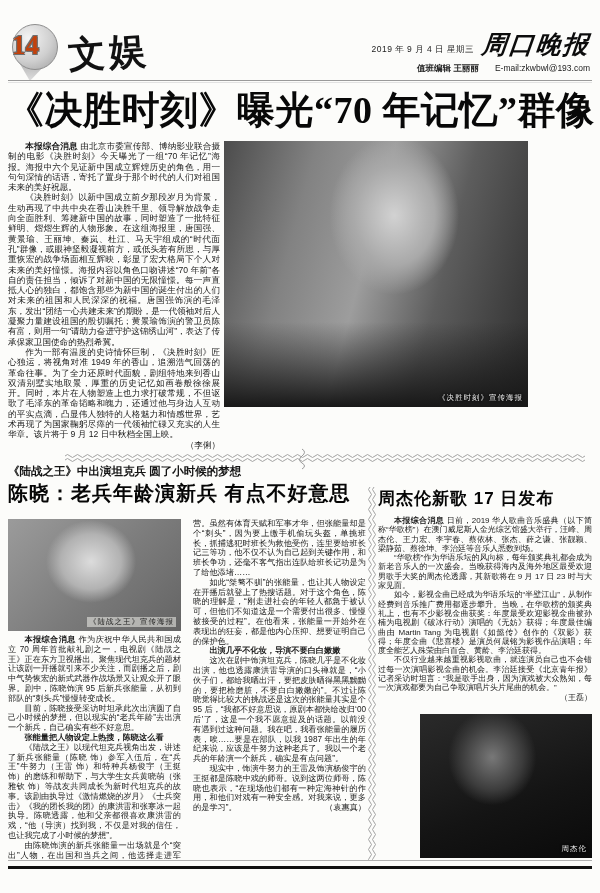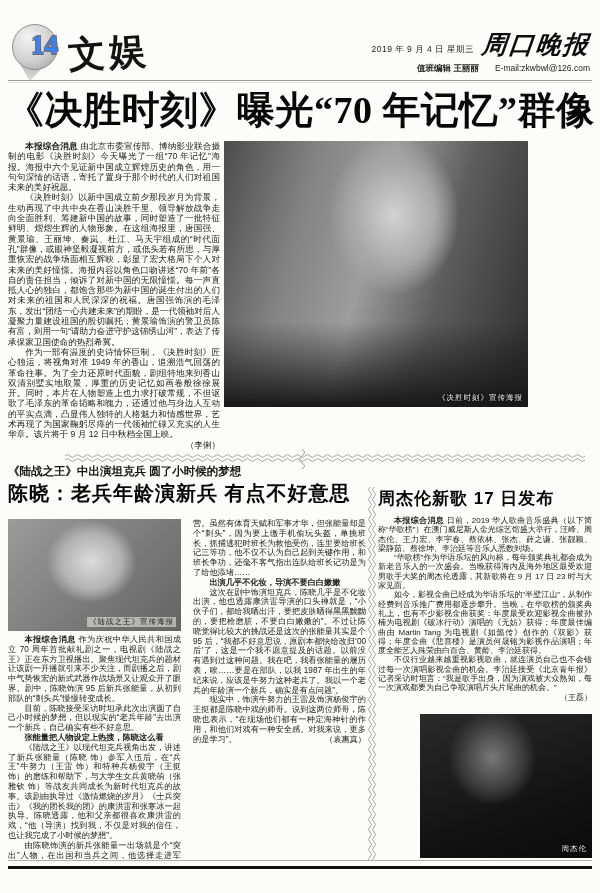--- a/index.html
+++ b/index.html
@@ -7,22 +7,22 @@
     width:600px;height:893px;position:relative;background:#fcfcfa;
     font-family:"Liberation Sans",sans-serif;color:#1a1a1a;overflow:hidden;
   }
   
   .pin{position:absolute;left:12px;top:24px;width:50px;height:58px;}
   .pin-tail{position:absolute;left:8px;top:40px;width:26px;height:17px;
     background:linear-gradient(#b9b9b9,#dedede);clip-path:polygon(0 0,100% 0,38% 100%);}
   .pin-circle{position:absolute;left:0;top:0;width:46px;height:46px;border-radius:50%;
     background:radial-gradient(circle at 35% 30%,#f4f4f4,#cfcfcf 55%,#9e9e9e);
     border:1px solid #8d8d8d;box-sizing:border-box;}
-  .pin-num{position:absolute;left:0;top:6px;width:46px;text-align:right;
-    font-family:"Liberation Serif",serif;font-size:27px;font-weight:bold;color:#3b82f6;
+  .pin-num{position:absolute;left:0;top:6px;width:46px;text-align:left;
+    font-family:"Liberation Serif",serif;font-size:27px;font-weight:bold;color:#c2410c;
     text-shadow:-1px -1px 0 #6e6e6e,1px -1px 0 #6e6e6e,-1px 1px 0 #6e6e6e,1px 1px 0 #6e6e6e;}
   .section-title{position:absolute;left:68px;top:28px;font-family:"Liberation Serif",serif;
     font-size:37px;font-weight:900;transform:rotate(-4deg);letter-spacing:4px;color:#121212;}
   .header-right{position:absolute;right:10px;top:28px;text-align:right;}
   .hr-row1{display:flex;align-items:flex-end;justify-content:flex-end;gap:8px;}
   .date{font-size:8.5px;color:#222;padding-bottom:5px;letter-spacing:0.5px;}
   .masthead{font-family:"Liberation Serif",serif;font-size:25px;font-weight:900;
     font-style:italic;letter-spacing:2px;transform:skewX(-6deg);color:#0c0c0c;}
   .hr-row2{display:flex;justify-content:flex-end;gap:16px;font-size:8.5px;margin-top:2px;color:#222;}
   .editor{font-weight:bold;}
@@ -80,21 +80,21 @@
   <div class="pin-num">14</div>
 </div>
 <div class="section-title">文娱</div>
 <div class="header-right">
   <div class="hr-row1">
     <span class="date">2019 年 9 月 4 日 星期三</span>
     <span class="masthead">周口晚报</span>
   </div>
   <div class="hr-row2">
     <span class="editor">值班编辑 王丽丽</span>
-    <span class="email">E-mail:zkwbwl@126.com</span>
+    <span class="email">E-mail:zkwbwl@193.com</span>
   </div>
 </div>
 <div class="header-rule"></div>
 
 <div class="lead-headline">《决胜时刻》曝光“70 年记忆”群像</div>
 
 <div class="lead-col">
   <p class="body-p"><span class="lead-in">本报综合消息</span><span> </span><span>由北京市委宣传部、博纳影业联合摄制的电影《决胜时刻》今天曝光了一组“70 年记忆”海报。海报中六个见证新中国成立辉煌历史的角色，用一句句深情的话语，寄托了置身于那个时代的人们对祖国未来的美好祝愿。</span></p>
   <p class="body-p">《决胜时刻》以新中国成立前夕那段岁月为背景，生动再现了中共中央在香山决胜千里、领导解放战争走向全面胜利、筹建新中国的故事，同时塑造了一批特征鲜明、熠熠生辉的人物形象。在这组海报里，唐国强、黄景瑜、王丽坤、秦岚、杜江、马天宇组成的“时代面孔”群像，或眼神坚毅凝视前方，或低头若有所思，与厚重恢宏的战争场面相互辉映，彰显了宏大格局下个人对未来的美好憧憬。海报内容以角色口吻讲述“70 年前”各自的责任担当，倾诉了对新中国的无限憧憬。每一声直抵人心的独白，都饱含那些为新中国的诞生付出的人们对未来的祖国和人民深深的祝福。唐国强饰演的毛泽东，发出“团结一心共建未来”的期盼，是一代领袖对后人凝聚力量建设祖国的殷切嘱托；黄景瑜饰演的警卫员陈有富，则用一句“请助力奋进守护这锦绣山河”，表达了传承保家卫国使命的热烈希冀。</p>
   <p class="body-p"><span>作为一部有温度的史诗情怀巨制，《决胜时刻》匠心独运，将视角对准 1949 年的香山，追溯浩气回荡的革命往事。为了全力还原时代面貌，剧组特地来到香山双清别墅实地取景，厚重的历史记忆如画卷般徐徐展开。同时，本片在人物塑造上也力求打破常规，不但讴歌了毛泽东的革命韬略和魄力，还通过他与身边人互动的平实点滴，凸显伟人独特的人格魅力和情感世界，艺术再现了为国家鞠躬尽瘁的一代领袖忙碌又充实的人生华章。该片将于 9 月 12 日中秋档全国上映。</span><span class="byline">（李俐）</span></p>
@@ -117,20 +117,21 @@
 
 <div class="tank-flow">
   <div class="photo-tank">
     <span class="photo-caption">《陆战之王》宣传海报</span>
   </div>
   <p class="body-p"><span class="lead-in">本报综合消息</span><span> </span><span>作为庆祝中华人民共和国成立 70 周年首批献礼剧之一，电视剧《陆战之王》正在东方卫视播出。聚焦现代坦克兵的题材让该剧一开播就引来不少关注，而剧播之后，剧中气势恢宏的新式武器作战场景又让观众开了眼界。剧中，陈晓饰演 95 后新兵张能量，从初到部队的“刺头兵”慢慢转变成长。</span></p>
   <p class="body-p">目前，陈晓接受采访时坦承此次出演圆了自己小时候的梦想，但以现实的“老兵年龄”去出演一个新兵，自己确实有些不好意思。</p>
   <p class="body-p subhead">张能量把人物设定上热搜，陈晓这么看</p>
   <p class="body-p">《陆战之王》以现代坦克兵视角出发，讲述了新兵张能量（陈晓 饰）参军入伍后，在“兵王”牛努力（王雷 饰）和特种兵杨俊宇（王挺 饰）的磨练和帮助下，与大学生女兵黄晓萌（张雅钦 饰）等战友共同成长为新时代坦克兵的故事。该剧由执导过《激情燃烧的岁月》《士兵突击》《我的团长我的团》的康洪雷和张寒冰一起执导。陈晓透露，他和父亲都很喜欢康洪雷的戏，“他（导演）找到我，不仅是对我的信任，也让我完成了小时候的梦想”。</p>
   <p class="body-p">由陈晓饰演的新兵张能量一出场就是个“突出”人物，在出国和当兵之间，他选择走进军营。虽然有体育天赋和军事才华，但张能量却是个“刺头”，因为要上缴手机偷玩头盔，单挑班长，抓捕逃犯时班长为救他受伤，连里要给班长记三等功，他不仅不认为自己起到关键作用，和班长争功，还毫不客气指出连队给班长记功是为了给他添堵……</p>
+  <p class="body-p">如此“桀骜不驯”的张能量，也让其人物设定在开播后就登上了热搜话题。对于这个角色，陈晓的理解是，“刚走进社会的年轻人都急于被认可，但他们不知道这是一个需要付出很多、慢慢被接受的过程”。在他看来，张能量一开始外在表现出的狂妄，都是他内心压抑、想要证明自己的保护色。</p>
   <p class="body-p subhead">出演几乎不化妆，导演不要白白嫩嫩</p>
   <p class="body-p">这次在剧中饰演坦克兵，陈晓几乎是不化妆出演，他也透露康洪雷导演的口头禅就是，“小伙子们，都给我晒出汗，要把皮肤晒得黑黑黝黝的，要把枪磨脏，不要白白嫩嫩的”。不过让陈晓觉得比较大的挑战还是这次的张能量其实是个 95 后，“我都不好意思说，原剧本都快给改归‘00 后’了，这是一个我不愿意提及的话题。以前没有遇到过这种问题。我在吧，我看张能量的履历表，唉……要是在部队，以我 1987 年出生的年纪来说，应该是牛努力这种老兵了。我以一个老兵的年龄演一个新兵，确实是有点问题”。</p>
   <p class="body-p"><span>现实中，饰演牛努力的王雷及饰演杨俊宇的王挺都是陈晓中戏的师哥。说到这两位师哥，陈晓也表示，“在现场他们都有一种定海神针的作用，和他们对戏有一种安全感。对我来说，更多的是学习”。</span><span class="byline">（袁惠真）</span></p>
 </div>
 
 <svg class="wave-v" width="12" height="373">
     <path d="M4 0 q-3 2.5 0 5 q3 2.5 0 5 q-3 2.5 0 5 q3 2.5 0 5 q-3 2.5 0 5 q3 2.5 0 5 q-3 2.5 0 5 q3 2.5 0 5 q-3 2.5 0 5 q3 2.5 0 5 q-3 2.5 0 5 q3 2.5 0 5 q-3 2.5 0 5 q3 2.5 0 5 q-3 2.5 0 5 q3 2.5 0 5 q-3 2.5 0 5 q3 2.5 0 5 q-3 2.5 0 5 q3 2.5 0 5 q-3 2.5 0 5 q3 2.5 0 5 q-3 2.5 0 5 q3 2.5 0 5 q-3 2.5 0 5 q3 2.5 0 5 q-3 2.5 0 5 q3 2.5 0 5 q-3 2.5 0 5 q3 2.5 0 5 q-3 2.5 0 5 q3 2.5 0 5 q-3 2.5 0 5 q3 2.5 0 5 q-3 2.5 0 5 q3 2.5 0 5 q-3 2.5 0 5 q3 2.5 0 5 q-3 2.5 0 5 q3 2.5 0 5 q-3 2.5 0 5 q3 2.5 0 5 q-3 2.5 0 5 q3 2.5 0 5 q-3 2.5 0 5 q3 2.5 0 5 q-3 2.5 0 5 q3 2.5 0 5 q-3 2.5 0 5 q3 2.5 0 5 q-3 2.5 0 5 q3 2.5 0 5 q-3 2.5 0 5 q3 2.5 0 5 q-3 2.5 0 5 q3 2.5 0 5 q-3 2.5 0 5 q3 2.5 0 5 q-3 2.5 0 5 q3 2.5 0 5 q-3 2.5 0 5 q3 2.5 0 5 q-3 2.5 0 5 q3 2.5 0 5 q-3 2.5 0 5 q3 2.5 0 5 q-3 2.5 0 5 q3 2.5 0 5 q-3 2.5 0 5 q3 2.5 0 5 q-3 2.5 0 5 q3 2.5 0 5 q-3 2.5 0 5 q3 2.5 0 5 q-3 2.5 0 5 q3 2.5 0 5" fill="none" stroke="#9a9a9a" stroke-width="0.9"></path>
     <path d="M8 0 q-3 2.5 0 5 q3 2.5 0 5 q-3 2.5 0 5 q3 2.5 0 5 q-3 2.5 0 5 q3 2.5 0 5 q-3 2.5 0 5 q3 2.5 0 5 q-3 2.5 0 5 q3 2.5 0 5 q-3 2.5 0 5 q3 2.5 0 5 q-3 2.5 0 5 q3 2.5 0 5 q-3 2.5 0 5 q3 2.5 0 5 q-3 2.5 0 5 q3 2.5 0 5 q-3 2.5 0 5 q3 2.5 0 5 q-3 2.5 0 5 q3 2.5 0 5 q-3 2.5 0 5 q3 2.5 0 5 q-3 2.5 0 5 q3 2.5 0 5 q-3 2.5 0 5 q3 2.5 0 5 q-3 2.5 0 5 q3 2.5 0 5 q-3 2.5 0 5 q3 2.5 0 5 q-3 2.5 0 5 q3 2.5 0 5 q-3 2.5 0 5 q3 2.5 0 5 q-3 2.5 0 5 q3 2.5 0 5 q-3 2.5 0 5 q3 2.5 0 5 q-3 2.5 0 5 q3 2.5 0 5 q-3 2.5 0 5 q3 2.5 0 5 q-3 2.5 0 5 q3 2.5 0 5 q-3 2.5 0 5 q3 2.5 0 5 q-3 2.5 0 5 q3 2.5 0 5 q-3 2.5 0 5 q3 2.5 0 5 q-3 2.5 0 5 q3 2.5 0 5 q-3 2.5 0 5 q3 2.5 0 5 q-3 2.5 0 5 q3 2.5 0 5 q-3 2.5 0 5 q3 2.5 0 5 q-3 2.5 0 5 q3 2.5 0 5 q-3 2.5 0 5 q3 2.5 0 5 q-3 2.5 0 5 q3 2.5 0 5 q-3 2.5 0 5 q3 2.5 0 5 q-3 2.5 0 5 q3 2.5 0 5 q-3 2.5 0 5 q3 2.5 0 5 q-3 2.5 0 5 q3 2.5 0 5 q-3 2.5 0 5 q3 2.5 0 5" fill="none" stroke="#9a9a9a" stroke-width="0.9"></path>
   </svg>
 

